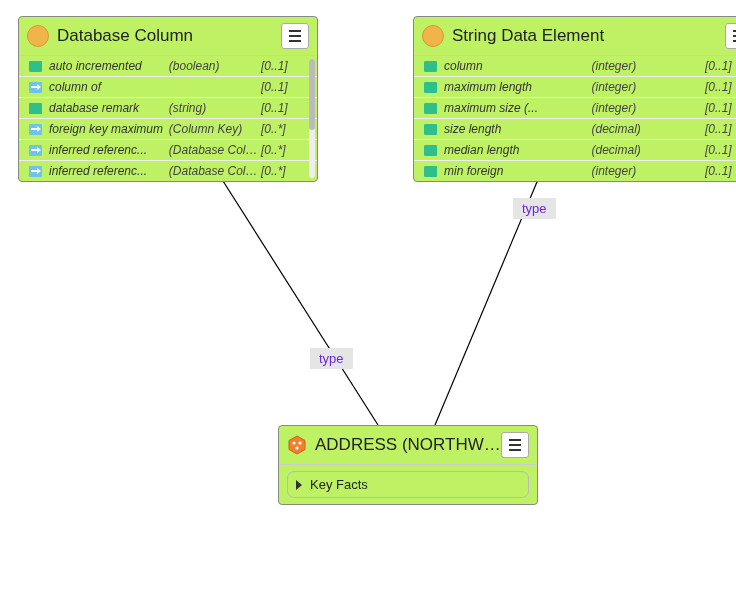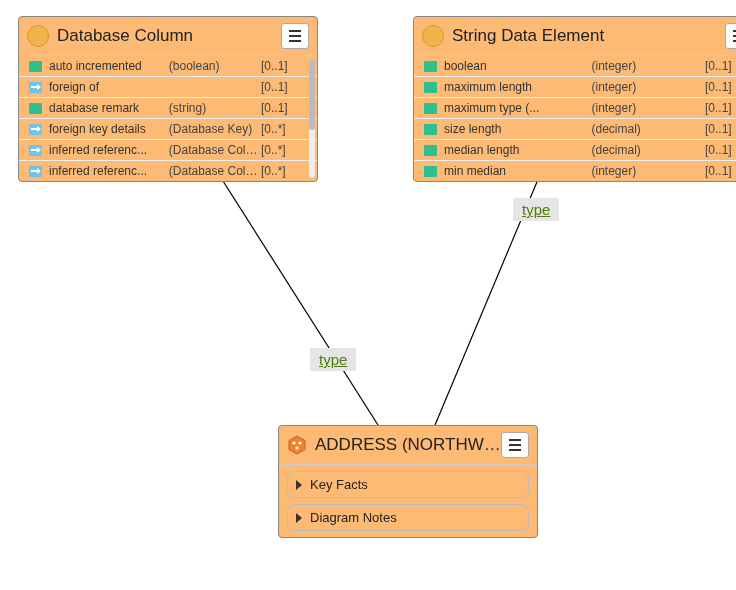--- a/index.html
+++ b/index.html
@@ -9,21 +9,21 @@
   height: 590px;
   background: #fff;
   font-family: Arial, Helvetica, sans-serif;
   font-size: 13px;
   color: #222;
   position: relative;
   overflow: hidden;
 }
 .node {
   position: absolute;
-  background: #fdba74;
+  background: #bef264;
   border: 1px solid #888;
   border-radius: 4px;
   box-sizing: border-box;
 }
 .node-header {
   display: flex;
   align-items: center;
   padding: 6px 8px;
   border-bottom: 1px solid #ccc;
 }
@@ -64,20 +64,21 @@
   cursor: pointer;
 }
 .menu-button span {
   display: block;
   width: 12px; height: 2px;
   background: #333;
 }
 .rows {
   padding: 0;
   position: relative;
+  font-style: italic;
 }
 .scroll-fake {
   position: absolute;
   right: 2px;
   top: 3px;
   width: 6px;
   bottom: 3px;
   background: #eee;
   border-radius: 3px;
 }
@@ -160,23 +161,22 @@
   border-left: 6px solid #333;
   border-top: 5px solid transparent;
   border-bottom: 5px solid transparent;
   margin-right: 8px;
 }
 .edge-label {
   position: absolute;
   background: #e5e5e5;
   border: 1px solid #e5e5e5;
   padding: 2px 8px;
-  font-size: 15px;
-  color: #4d7c0f;
-  text-decoration: underline;
+  font-size: 13px;
+  color: #6d28d9;
 }
 svg.edges {
   position: absolute;
   left: 0; top: 0;
   width: 736px; height: 590px;
   pointer-events: none;
 }
 </style>
 </head>
 <body>
@@ -208,34 +208,34 @@
     <div class="scroll-fake"></div>
     <div id="dbcol-rows">
         <div class="row">
           <div class="type-icon type-attr"></div>
           <div class="name">auto incremented</div>
           <div class="dtype">(boolean)</div>
           <div class="card">[0..1]</div>
         </div>
         <div class="row">
           <div class="type-icon type-ref"></div>
-          <div class="name">foreign of</div>
+          <div class="name">column of</div>
           <div class="dtype"></div>
           <div class="card">[0..1]</div>
         </div>
         <div class="row">
           <div class="type-icon type-attr"></div>
           <div class="name">database remark</div>
           <div class="dtype">(string)</div>
           <div class="card">[0..1]</div>
         </div>
         <div class="row">
           <div class="type-icon type-ref"></div>
-          <div class="name">foreign key details</div>
-          <div class="dtype">(Database Key)</div>
+          <div class="name">foreign key maximum</div>
+          <div class="dtype">(Column Key)</div>
           <div class="card">[0..*]</div>
         </div>
         <div class="row">
           <div class="type-icon type-ref"></div>
           <div class="name">inferred referenc...</div>
           <div class="dtype">(Database Colu...</div>
           <div class="card">[0..*]</div>
         </div>
         <div class="row">
           <div class="type-icon type-ref"></div>
@@ -255,51 +255,51 @@
         <span></span>
         <span></span>
         <span></span>
       </div>
   </div>
   <div class="rows">
     <div class="scroll-fake"></div>
     <div id="strelem-rows">
         <div class="row">
           <div class="type-icon type-attr"></div>
-          <div class="name">boolean</div>
+          <div class="name">column</div>
           <div class="dtype">(integer)</div>
           <div class="card">[0..1]</div>
         </div>
         <div class="row">
           <div class="type-icon type-attr"></div>
           <div class="name">maximum length</div>
           <div class="dtype">(integer)</div>
           <div class="card">[0..1]</div>
         </div>
         <div class="row">
           <div class="type-icon type-attr"></div>
-          <div class="name">maximum type (...</div>
+          <div class="name">maximum size (...</div>
           <div class="dtype">(integer)</div>
           <div class="card">[0..1]</div>
         </div>
         <div class="row">
           <div class="type-icon type-attr"></div>
           <div class="name">size length</div>
           <div class="dtype">(decimal)</div>
           <div class="card">[0..1]</div>
         </div>
         <div class="row">
           <div class="type-icon type-attr"></div>
           <div class="name">median length</div>
           <div class="dtype">(decimal)</div>
           <div class="card">[0..1]</div>
         </div>
         <div class="row">
           <div class="type-icon type-attr"></div>
-          <div class="name">min median</div>
+          <div class="name">min foreign</div>
           <div class="dtype">(integer)</div>
           <div class="card">[0..1]</div>
         </div>
       </div>
   </div>
 </div>
 
 <div class="node" style="left:278px; top:425px; width:260px;">
   <div class="node-header">
     <div class="hex-icon">
@@ -314,17 +314,13 @@
     <div class="menu-button">
         <span></span>
         <span></span>
         <span></span>
       </div>
   </div>
   <div class="section">
     <div class="tri"></div>
     <span>Key Facts</span>
   </div>
-  <div class="section">
-    <div class="tri"></div>
-    <span>Diagram Notes</span>
-  </div>
 </div>
 
 </body></html>

